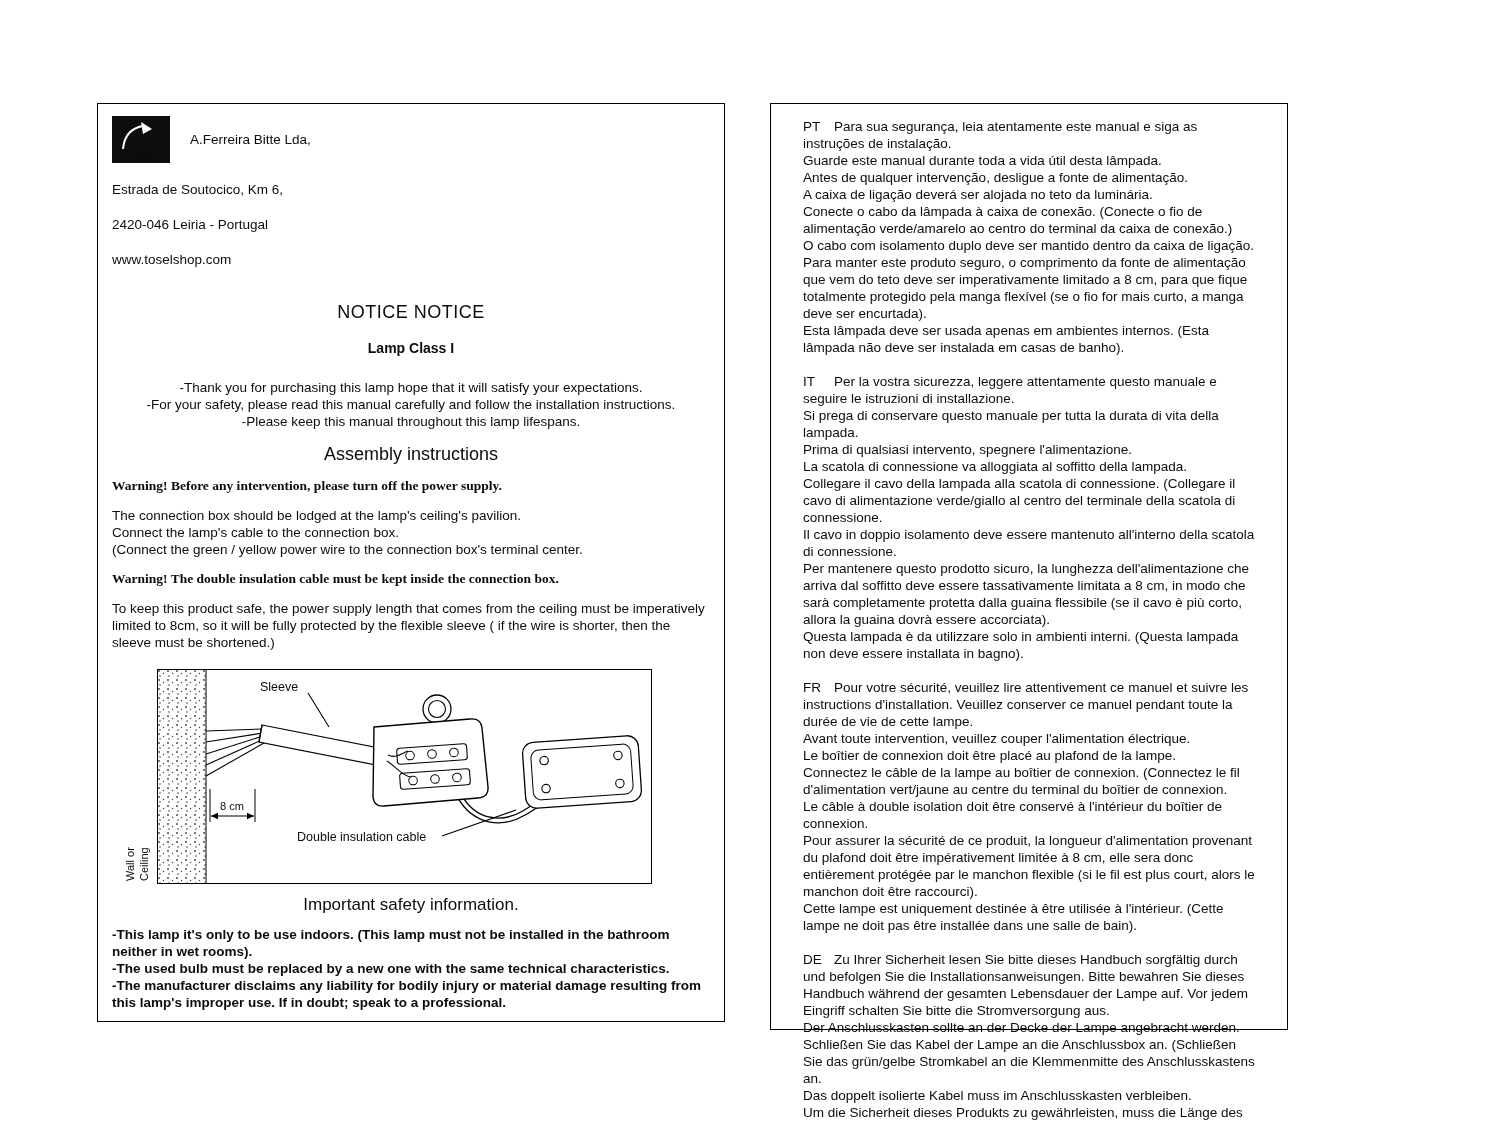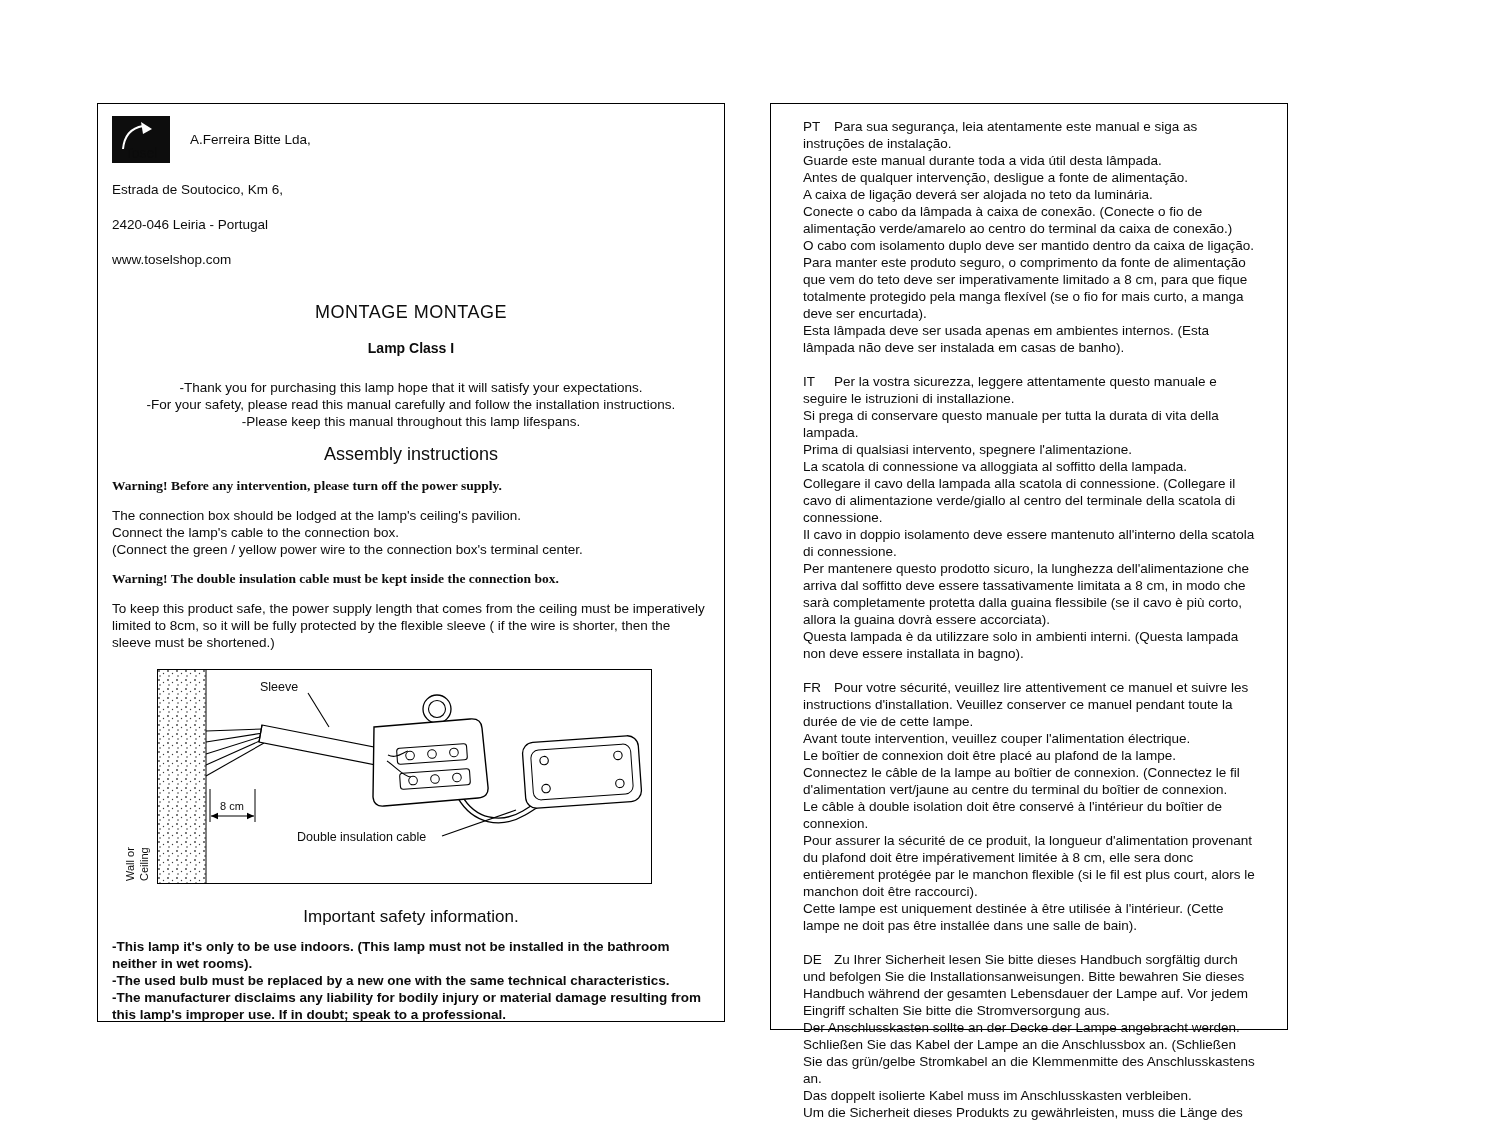--- a/index.html
+++ b/index.html
@@ -28,21 +28,21 @@
 
   .intro { margin-top:22px;text-align:center; }
 
   .section-heading { text-align:center; font-size:18px; line-height:21px; margin-top:14px; }
   .warning { font-weight:bold; margin-top:12px;font-family:Liberation Serif, serif; }
   .para { margin-top:13px; }
 
   .diagram-wrap { margin-top:18px; }
   .diagram-wrap svg { display:block; }
 
-  .safety-heading { text-align:center; font-size:17px; margin-top:24px; }
+  .safety-heading { text-align:center; font-size:17px; margin-top:12px; }
   .safety-text { margin-top:13px;font-weight:bold; }
 
   
   .lang-section { margin-bottom:17px; }
   .lang-code { display:inline-block; width:31px; }
   .lang-text { white-space:pre-wrap; }
 
   svg text { font-family:"Liberation Sans", sans-serif; fill:#0c0c0c; }
 </style>
 </head>
@@ -58,21 +58,21 @@
         <path d="M29,6 L40,13 L31,18 Z" fill="#ffffff"></path>
         <text x="29" y="42" font-size="14" text-anchor="middle" fill="#ffffff">Tosel</text>
       </svg>
     </div>
     <span class="company-name">A.Ferreira Bitte Lda,</span>
   </div>
   <div class="addr">Estrada de Soutocico, Km 6,</div>
   <div class="addr">2420-046 Leiria - Portugal</div>
   <div class="addr">www.toselshop.com</div>
 
-  <div class="doc-title">MONTAGE MONTAGE</div>
+  <div class="doc-title">NOTICE NOTICE</div>
   <div class="doc-subtitle">Lamp Class I</div>
 
   <div class="intro pre">-Thank you for purchasing this lamp hope that it will satisfy your expectations.
 -For your safety, please read this manual carefully and follow the installation instructions.
 -Please keep this manual throughout this lamp lifespans.</div>
 
   <div class="section-heading">Assembly instructions</div>
   <div class="warning">Warning! Before any intervention, please turn off the power supply.</div>
   <div class="para pre">The connection box should be lodged at the lamp's ceiling's pavilion.
 Connect the lamp's cable to the connection box.

